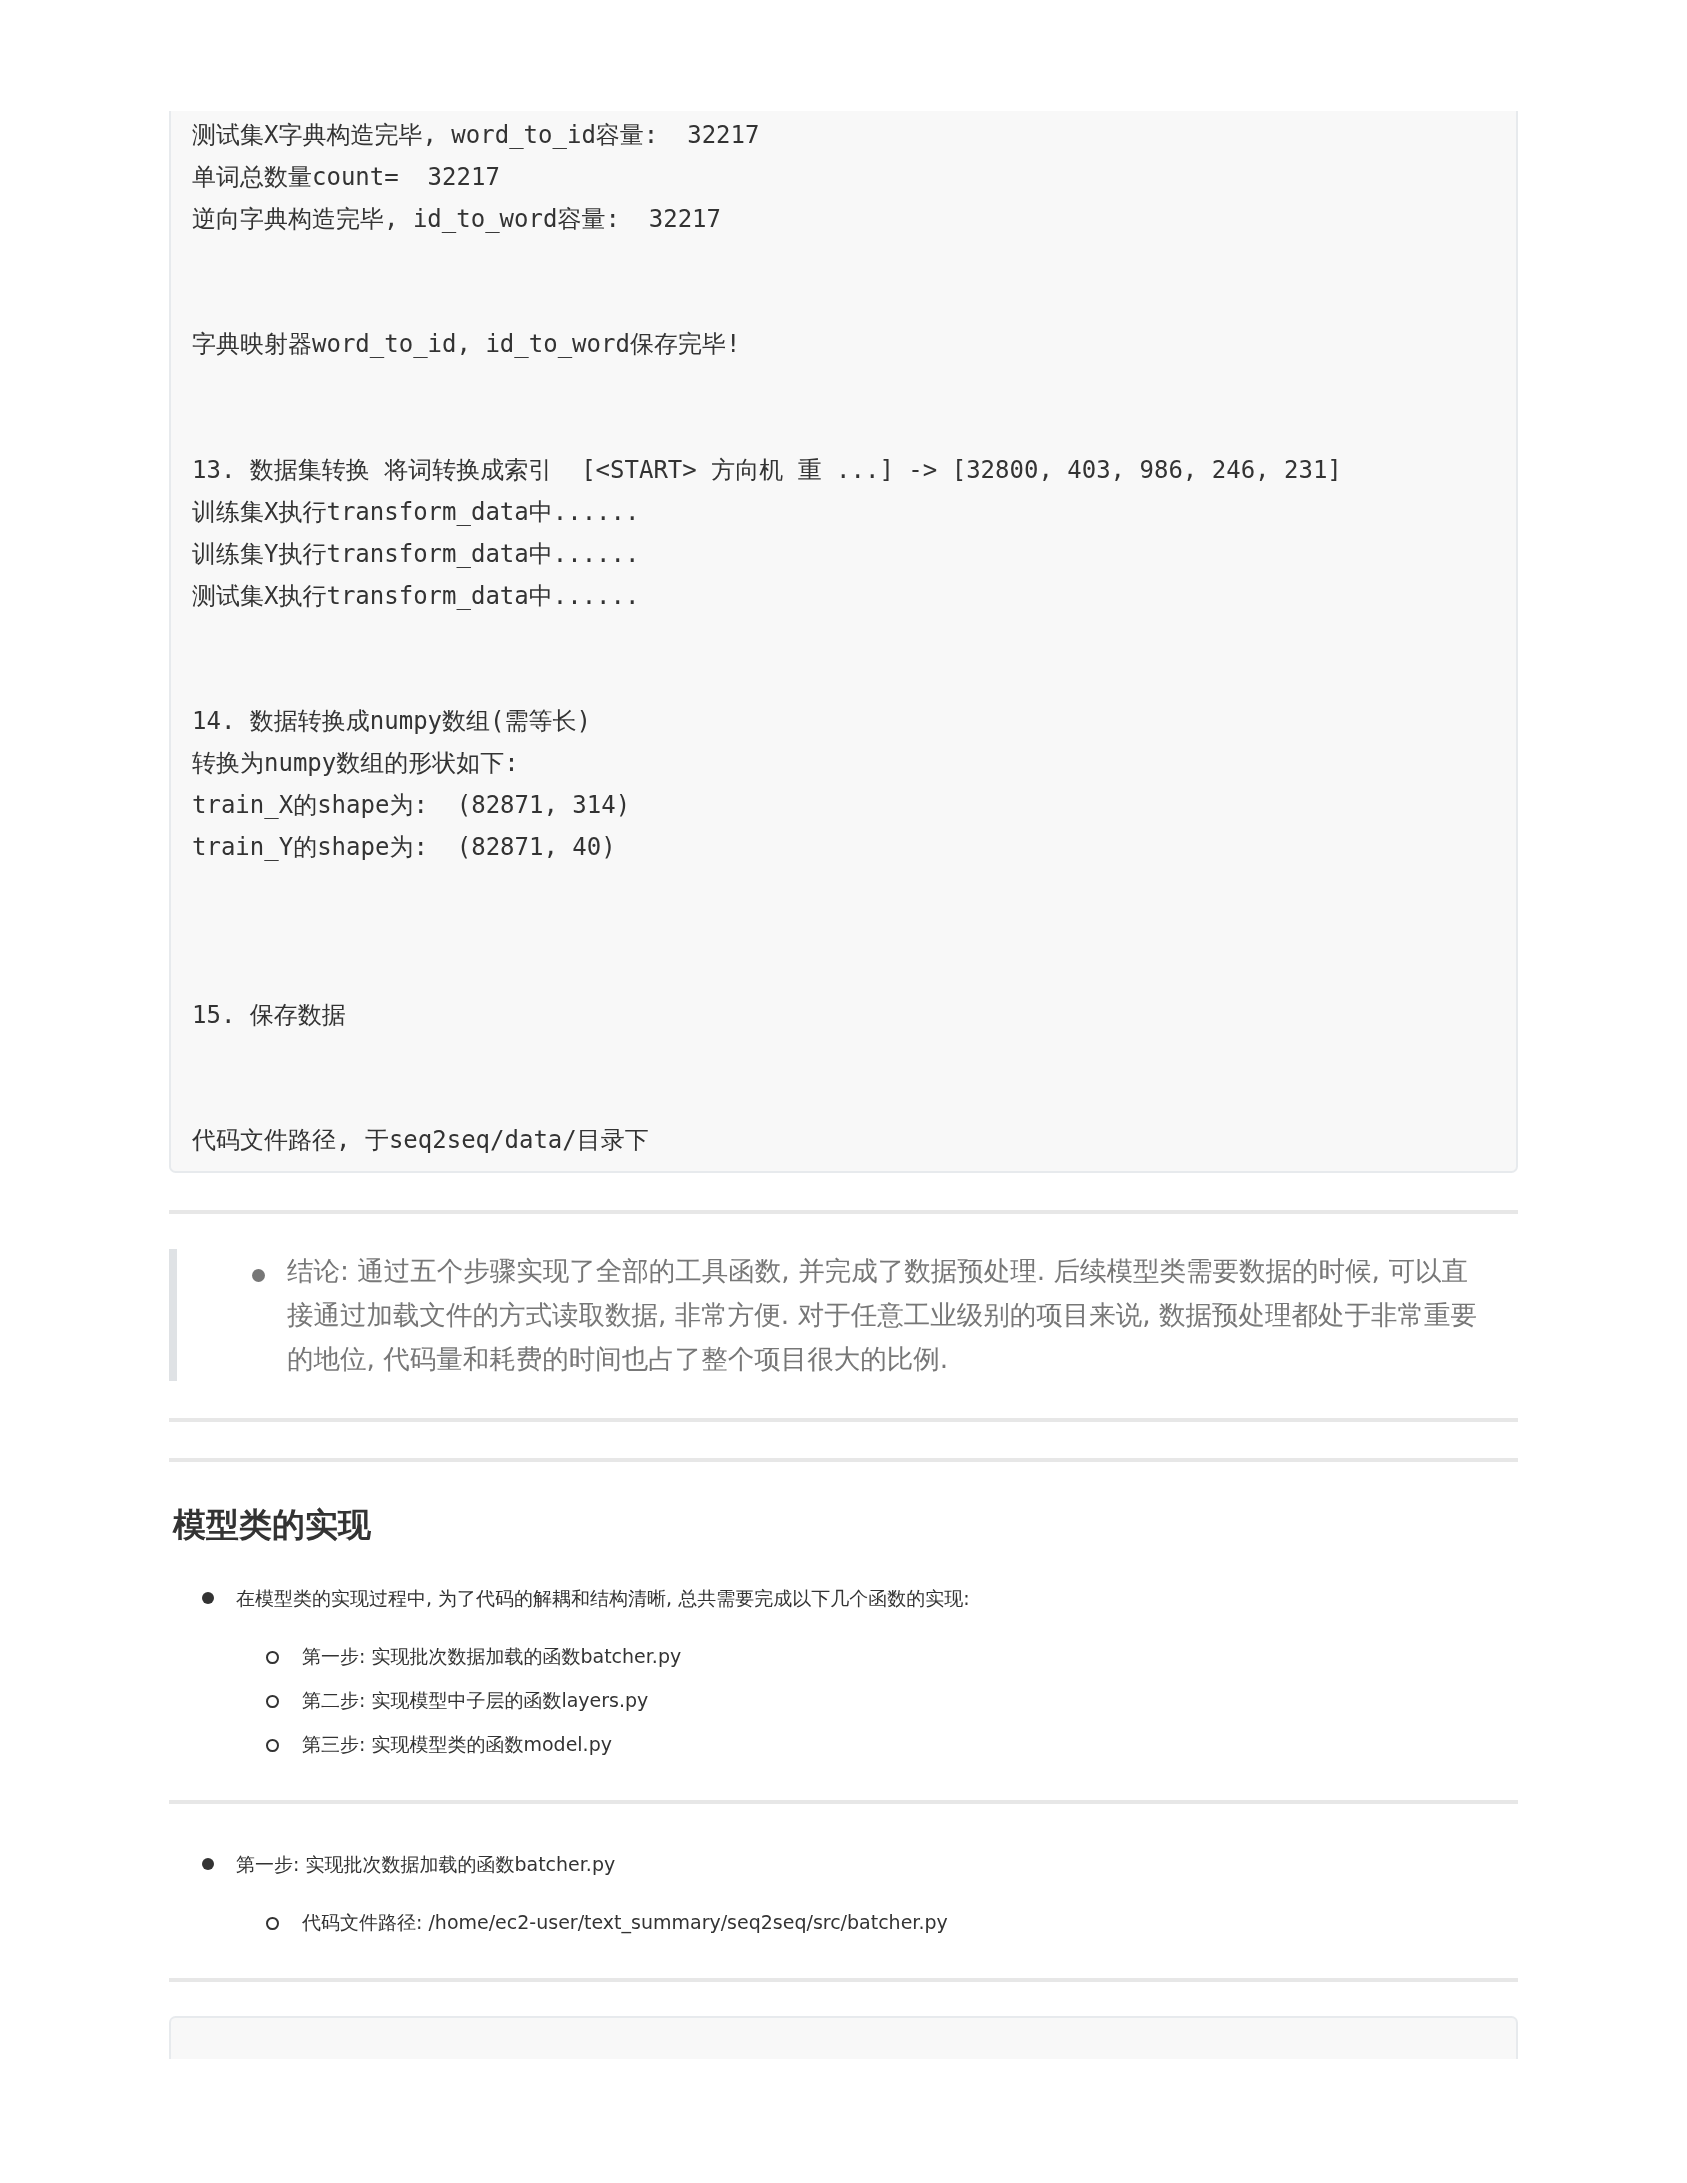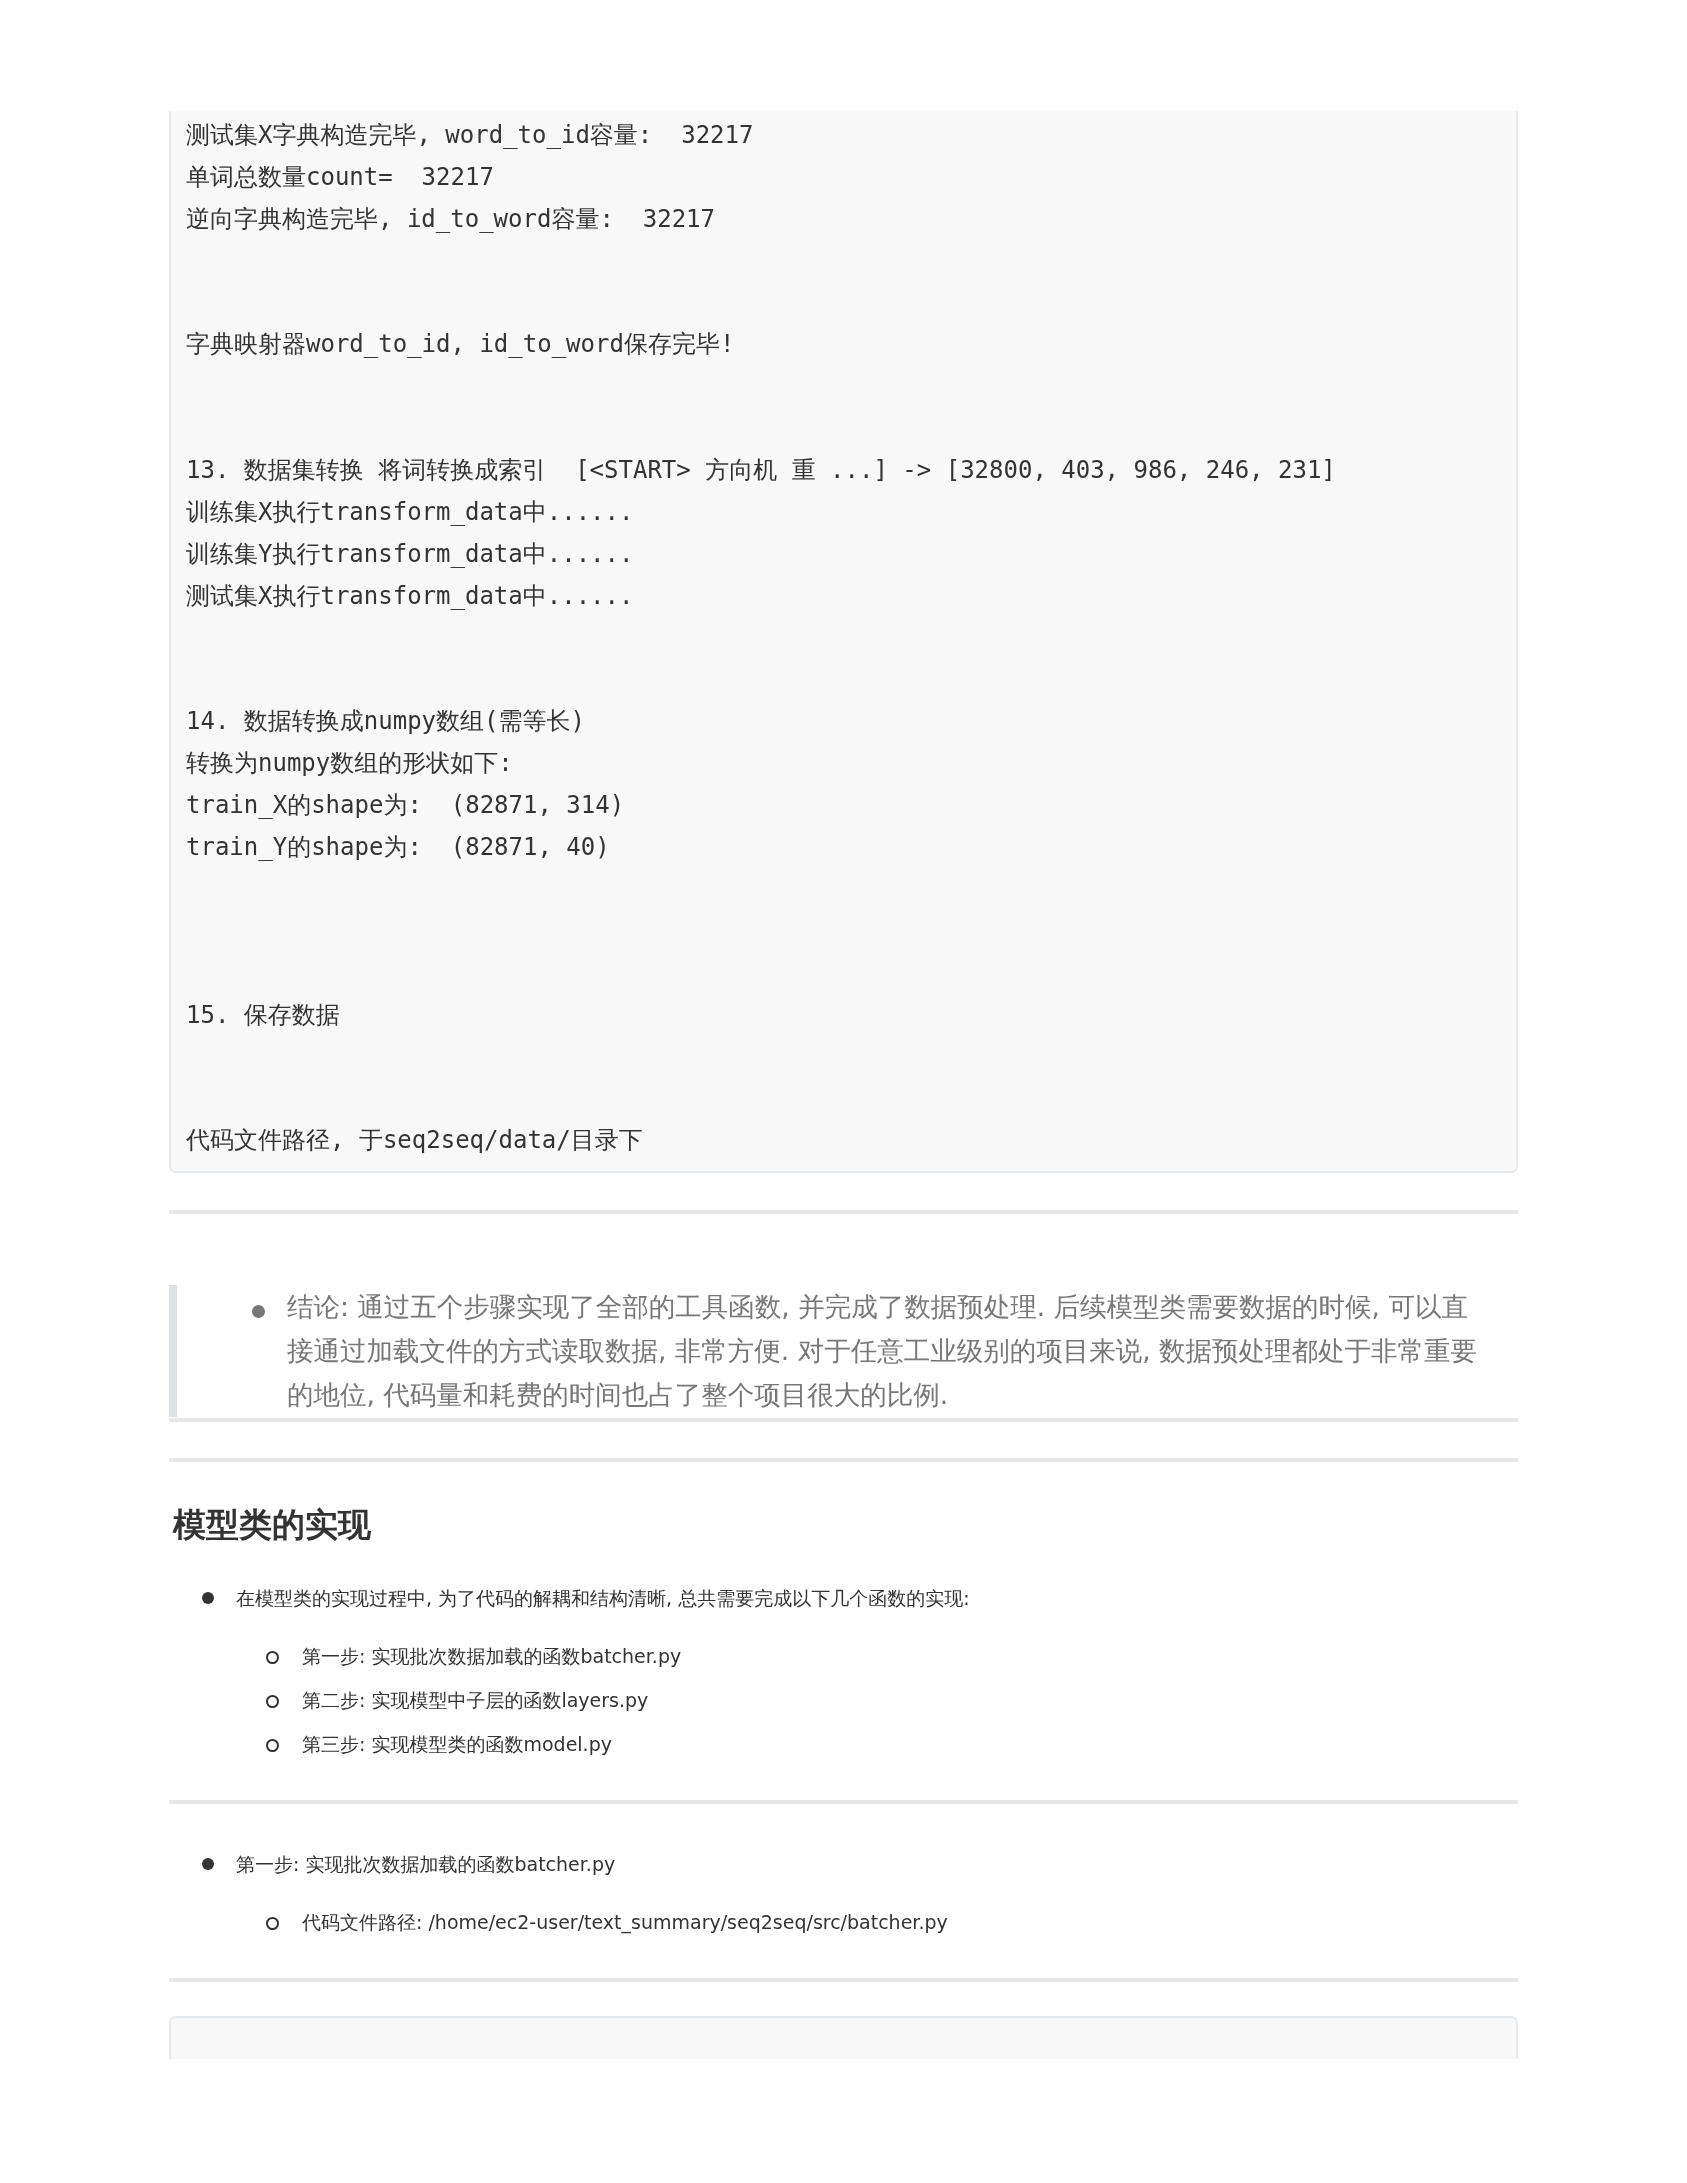--- a/index.html
+++ b/index.html
@@ -5,26 +5,26 @@
   html, body { margin: 0; padding: 0; background: #ffffff; }
   body { width: 1687px; height: 2183px; position: relative; overflow: hidden;
          font-family: "DejaVu Sans", "Liberation Sans", sans-serif; color: #333333; }
   .page { position: absolute; left: 169px; width: 1349px; top: 0; }
 
   .code-block { position: absolute; left: 0; width: 1349px; box-sizing: border-box;
                 background: #f8f8f8; border: 2.2px solid #e7eaed; border-radius: 6.6px;
                 font-family: "DejaVu Sans Mono", "Liberation Mono", monospace;
                 font-size: 24px; color: #333333; }
   .code-top { top: 111px; height: 1062px; border-top: none; border-top-left-radius: 0; border-top-right-radius: 0; }
-  .code-line { position: absolute; left: 15px; white-space: pre; line-height: 42px; height: 42px; }
+  .code-line { position: absolute; left: 21px; white-space: pre; line-height: 42px; height: 42px; }
 
   .hr { position: absolute; left: 0; width: 1349px; height: 4.4px; background: #e7e7e7; }
 
   .blockquote { position: absolute; left: 0; top: 1249px; height: 132px; width: 1349px;
-                border-left: 8.8px solid #dfe2e5; box-sizing: border-box; color: #777777; margin-top: 36px; }
+                border-left: 8.8px solid #dfe2e5; box-sizing: border-box; color: #777777; }
   .bq-bullet { position: absolute; left: 75px; top: 20px; width: 13.2px; height: 13.2px; border-radius: 50%; background: #777777; }
   .bq-text { position: absolute; left: 110px; top: 0; width: 1207px; font-size: 26.5px; line-height: 44px; }
 
   .heading { position: absolute; left: 1.1px; top: 1499px; font-size: 33px; font-weight: bold; color: #333333; line-height: 46px; margin: 3px; }
 
   .li { position: absolute; font-size: 19px; line-height: 44px; color: #333333; white-space: nowrap; }
   .bullet-disc { position: absolute; width: 12px; height: 12px; border-radius: 50%; background: #333333; }
   .bullet-circle { position: absolute; width: 8.8px; height: 8.8px; border-radius: 50%; border: 2.2px solid #333333; background: transparent; }
 
   .code-bottom { top: 2016px; height: 187px; border-bottom: none; border-bottom-left-radius: 0; border-bottom-right-radius: 0; }

